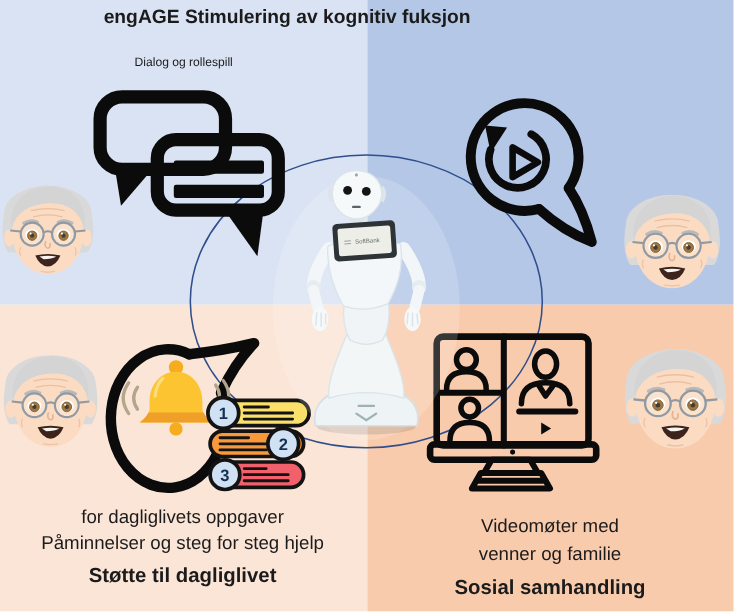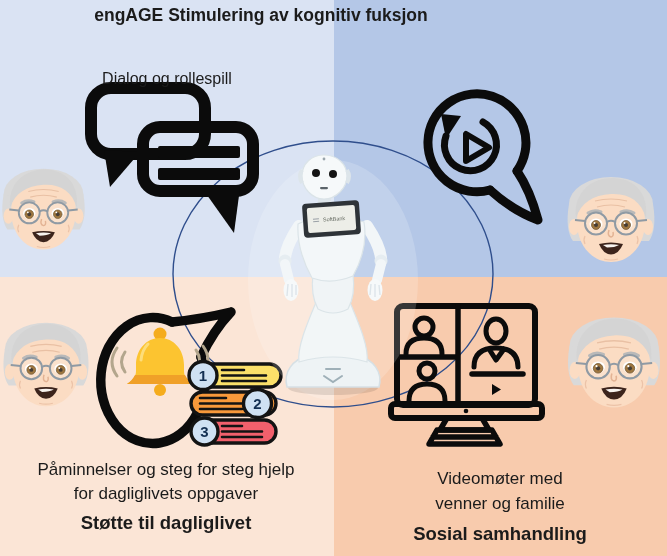--- a/index.html
+++ b/index.html
@@ -8,21 +8,21 @@
     font-family:"Liberation Sans",sans-serif;color:#1b1b1b;background:#fff;
   }
   .quad{position:absolute;}
   #q-tl{left:0;top:0;width:334px;height:277px;background:#dae3f3;}
   #q-tr{left:334px;top:0;width:333px;height:277px;background:#b4c7e7;}
   #q-bl{left:0;top:277px;width:334px;height:279px;background:#fbe5d6;}
   #q-br{left:334px;top:277px;width:333px;height:279px;background:#f8cbad;}
   svg.layer{position:absolute;left:0;top:0;}
   .txt{position:absolute;text-align:center;line-height:24px;}
   #title{left:0;top:3px;width:522px;font-size:17.5px;font-weight:700;}
-  #lbl-dialog{left:30px;top:45px;width:274px;font-size:16px;margin-top:22px;}
+  #lbl-dialog{left:30px;top:45px;width:274px;font-size:11px;}
   #lbl-minner{left:352px;top:45px;width:268px;font-size:17px;}
   #bl-text{left:8px;top:458px;width:316px;font-size:17px;}
   #br-text{left:392px;top:466px;width:216px;font-size:17px;line-height:25px;}
   .bold-label{font-weight:700;font-size:18.5px;margin-top:5px;}
   .ic{stroke:#0b0b0b;fill:none;stroke-linejoin:round;stroke-linecap:round;}
   .pill-num{font-family:"Liberation Sans",sans-serif;font-size:15px;font-weight:700;fill:#132f52;text-anchor:middle;}
   .tab-txt{font-family:"Liberation Sans",sans-serif;font-size:5.5px;fill:#6a6f66;text-anchor:middle;}
 </style>
 </head>
 <body>
@@ -172,22 +172,22 @@
     <use href="#elder-face" transform="translate(-4,162) scale(0.95)"></use>
     <use href="#elder-face" transform="translate(561,170) scale(1.0)"></use>
     <use href="#elder-face" transform="translate(-3,316) scale(0.98)"></use>
     <use href="#elder-face" transform="translate(561,310) scale(1.06)"></use>
   </svg>
 
   <div class="txt" id="title">engAGE Stimulering av kognitiv fuksjon</div>
   <div class="txt" id="lbl-dialog">Dialog og rollespill</div>
 
   <div class="txt" id="bl-text">
+    <div>for dagliglivets oppgaver</div>
     <div>Påminnelser og steg for steg hjelp</div>
-    <div>for dagliglivets oppgaver</div>
     <div class="bold-label">Støtte til dagliglivet</div>
   </div>
 
   <div class="txt" id="br-text">
     <div>Videomøter med</div>
     <div>venner og familie</div>
     <div class="bold-label">Sosial samhandling</div>
   </div>
 
 </div>

